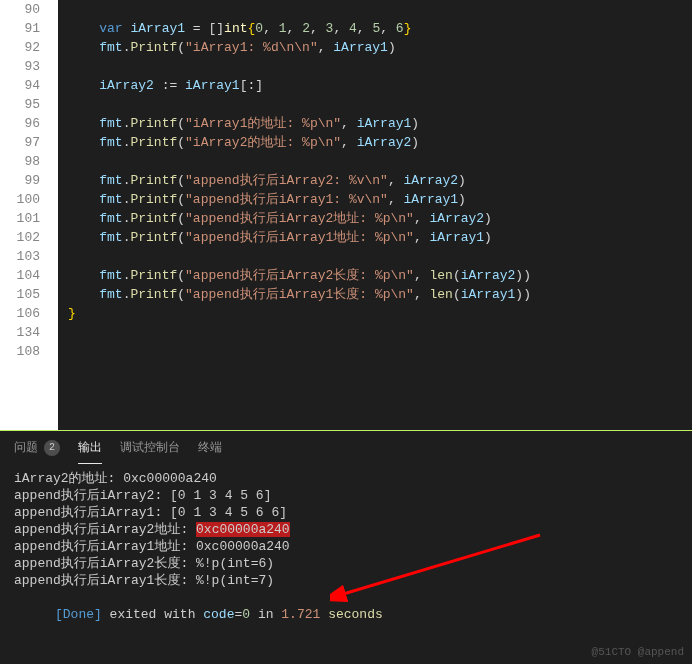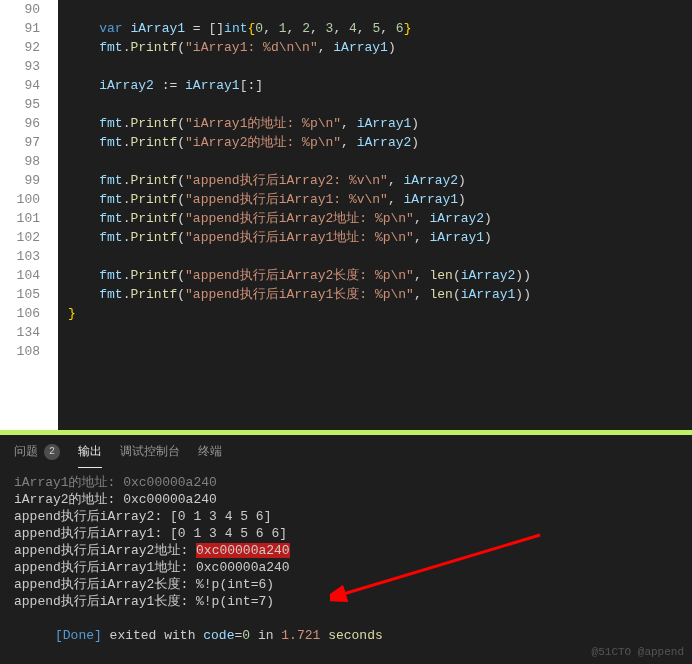--- a/index.html
+++ b/index.html
@@ -28,27 +28,27 @@
 }
 .gutter .ln { height: 19px; line-height: 19px; }
 .code {
   flex: 1;
   padding-left: 10px;
 }
 .code .line { height: 19px; line-height: 19px; white-space: pre; }
 .kw2 { color: #569cd6; }
 .ident { color: #9cdcfe; }
 .func { color: #dcdcaa; }
-.type { color: #7dd3fc; }
+.type { color: #fef9c3; }
 .str { color: #ce9178; }
 .num { color: #b5cea8; }
 .op { color: #d4d4d4; }
 .brace { color: #ffd700; }
 .panel {
-  border-top: 5px solid #bef264;
+  border-top: 1px solid #bef264;
   background: #1e1e1e;
 }
 .tabs {
   display: flex;
   align-items: center;
   height: 33px;
   padding-left: 14px;
   gap: 18px;
   font-size: 12px;
 }
@@ -157,21 +157,20 @@
       <span>输出</span>
     </div>
     <div class="tab">
       <span>调试控制台</span>
     </div>
     <div class="tab">
       <span>终端</span>
     </div>
   </div>
   <div class="output">
-      <div class="ol"><span class="dim">iArray1的地址: 0xc00000a240</span></div>
       <div class="ol">iArray2的地址: 0xc00000a240</div>
       <div class="ol">append执行后iArray2: [0 1 3 4 5 6]</div>
       <div class="ol">append执行后iArray1: [0 1 3 4 5 6 6]</div>
       <div class="ol">append执行后iArray2地址: <span class="hl">0xc00000a240</span></div>
       <div class="ol">append执行后iArray1地址: 0xc00000a240</div>
       <div class="ol">append执行后iArray2长度: %!p(int=6)</div>
       <div class="ol">append执行后iArray1长度: %!p(int=7)</div>
       <div class="ol">&nbsp;</div>
       <div class="ol"><span class="done">[Done]</span> exited with <span class="ident">code</span>=<span class="code0">0</span> in <span class="time">1.721</span> <span class="sec">seconds</span></div>
     </div>

